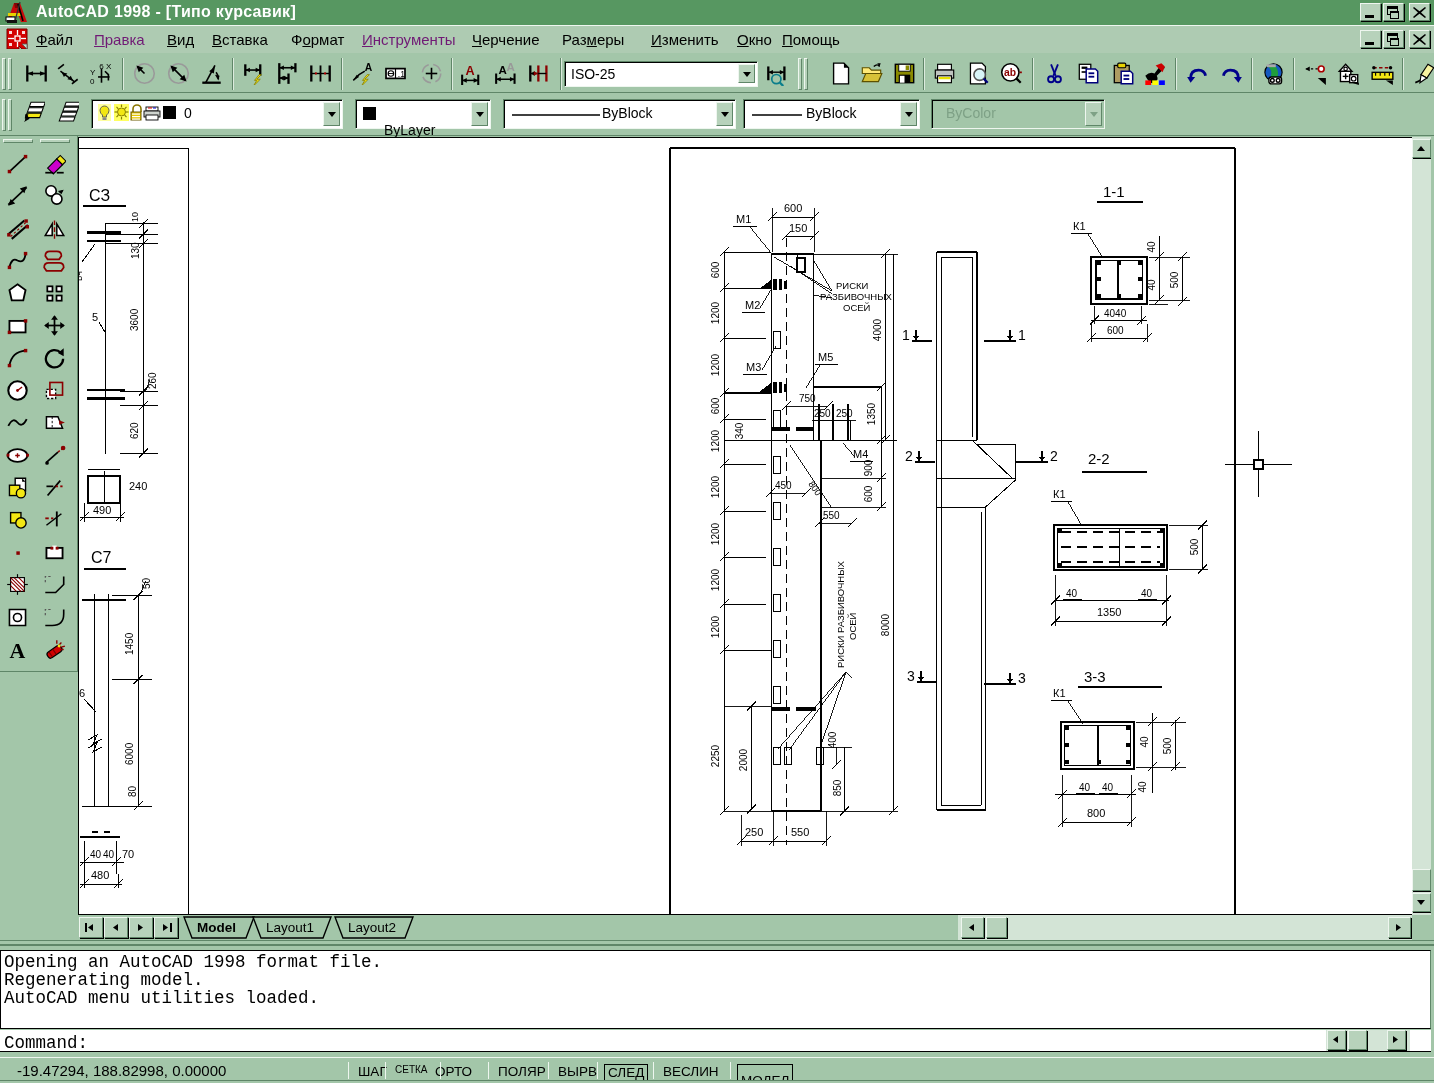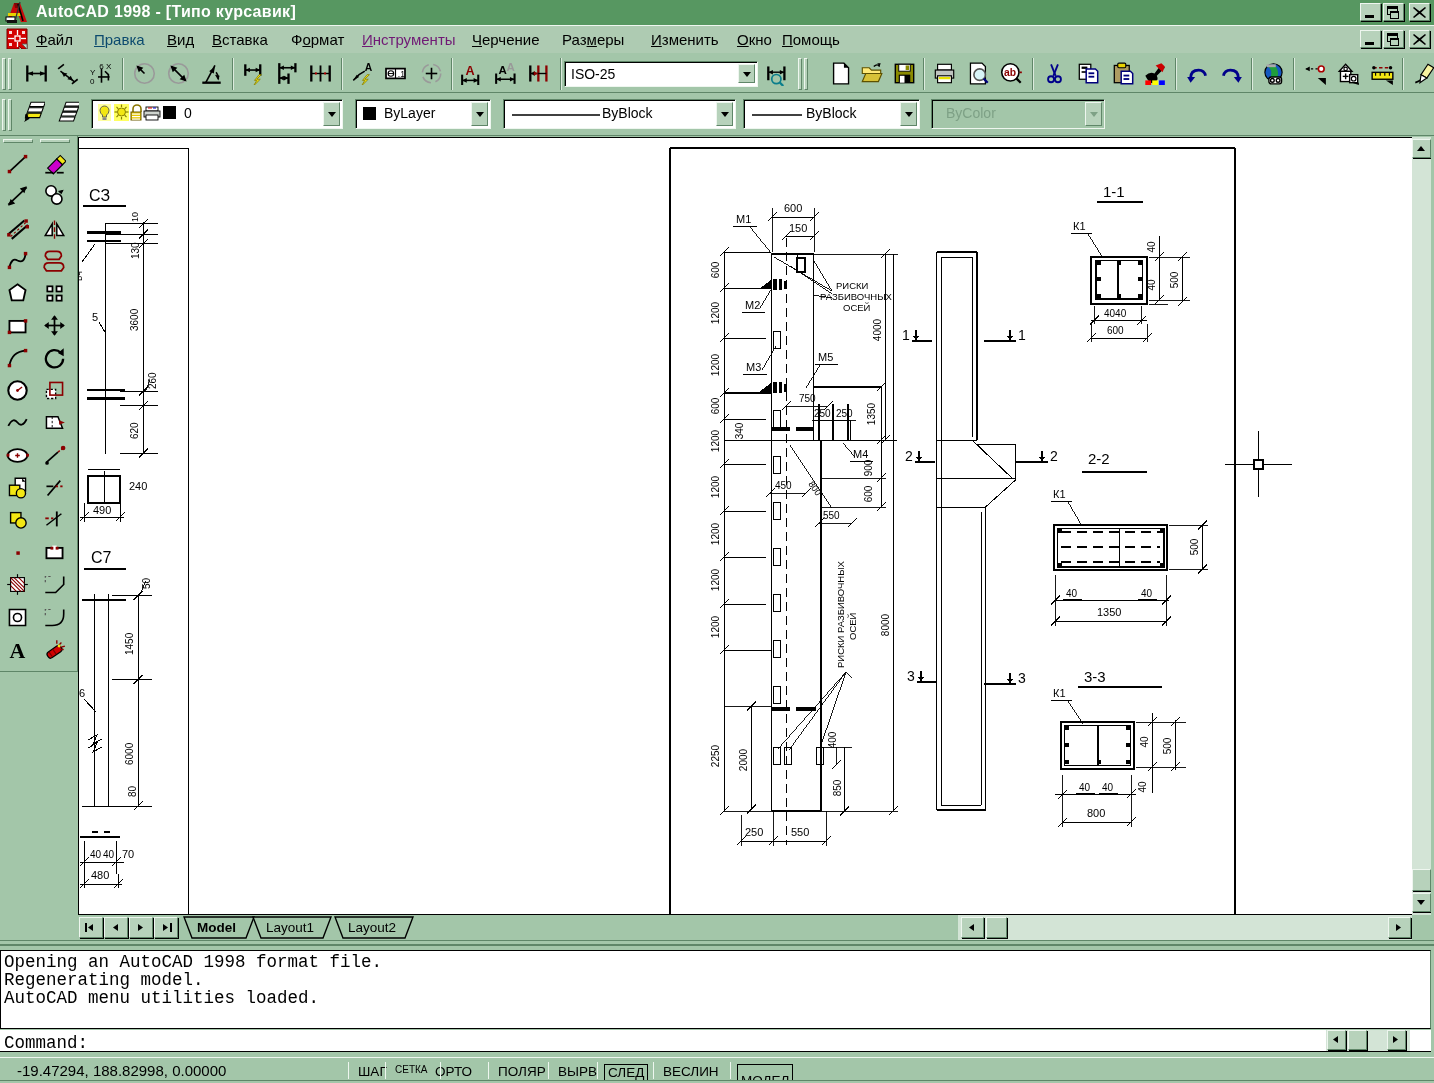--- a/index.html
+++ b/index.html
@@ -42,21 +42,21 @@
 <line x1="11.5" y1="2" x2="11.5" y2="7" stroke="#fff" stroke-width="1.3"></line>
 <line x1="11.5" y1="14" x2="11.5" y2="19" stroke="#fff" stroke-width="1.3"></line>
 <line x1="2" y1="10.5" x2="8" y2="10.5" stroke="#fff" stroke-width="1.3"></line>
 <line x1="15" y1="10.5" x2="20" y2="10.5" stroke="#fff" stroke-width="1.3"></line>
 <rect x="3" y="3" width="3" height="3" fill="#fff" opacity="0.85"></rect>
 <rect x="16" y="3" width="3" height="3" fill="#fff" opacity="0.85"></rect>
 <rect x="3" y="15" width="3" height="3" fill="#fff" opacity="0.85"></rect>
 <polygon points="16,16 21,16 21,21" fill="#c9dccc" stroke="#555" stroke-width="0.8"></polygon>
 </svg>
 <div class="abs" style="left:36px;top:31px;font-size:15px;color:#000;"><span style="text-decoration:underline;">Ф</span>айл</div>
-<div class="abs" style="left:94px;top:31px;font-size:15px;color:#0c4a6e;"><span style="text-decoration:underline;">П</span>равка</div>
+<div class="abs" style="left:94px;top:31px;font-size:15px;color:#701a75;"><span style="text-decoration:underline;">П</span>равка</div>
 <div class="abs" style="left:167px;top:31px;font-size:15px;color:#000;"><span style="text-decoration:underline;">В</span>ид</div>
 <div class="abs" style="left:212px;top:31px;font-size:15px;color:#000;"><span style="text-decoration:underline;">В</span>ставка</div>
 <div class="abs" style="left:291px;top:31px;font-size:15px;color:#000;">Ф<span style="text-decoration:underline;">о</span>рмат</div>
 <div class="abs" style="left:362px;top:31px;font-size:15px;color:#701a75;"><span style="text-decoration:underline;">И</span>нструменты</div>
 <div class="abs" style="left:472px;top:31px;font-size:15px;color:#000000;"><span style="text-decoration:underline;">Ч</span>ерчение</div>
 <div class="abs" style="left:562px;top:31px;font-size:15px;color:#000;">Раз<span style="text-decoration:underline;">м</span>еры</div>
 <div class="abs" style="left:651px;top:31px;font-size:15px;color:#000;"><span style="text-decoration:underline;">И</span>зменить</div>
 <div class="abs" style="left:737px;top:31px;font-size:15px;color:#000;"><span style="text-decoration:underline;">О</span>кно</div>
 <div class="abs" style="left:782px;top:31px;font-size:15px;color:#000;"><span style="text-decoration:underline;">П</span>омощь</div>
 <div class="btn3d" style="left:1360px;top:30px;width:21px;height:18px;">
@@ -384,21 +384,21 @@
     <div class="btn3d" style="right:2px;top:2px;width:17px;height:24px;box-shadow:none;">
       <svg class="abs" style="left:4px;top:9px" width="8" height="5" viewBox="0 0 8 5">
         <polygon points="0,0 8,0 4,5" fill="#000"></polygon>
       </svg>
     </div>
   </div>
 <div class="abs sunken" style="left:355px;top:99px;width:136px;height:30px;background:#fff;box-shadow:inset 1px 1px 0 #000;">
     <svg class="abs" style="left:7px;top:7px" width="14" height="14" viewBox="0 0 14 14">
       <rect x="0" y="0" width="13" height="13" fill="#000"></rect>
     </svg>
-    <div class="abs" style="left:28px;top:5px;font-size:14px;">ByLayer</div>
+    <div class="abs" style="left:28px;top:22px;font-size:14px;">ByLayer</div>
     <div class="btn3d" style="right:2px;top:2px;width:17px;height:24px;box-shadow:none;">
       <svg class="abs" style="left:4px;top:9px" width="8" height="5" viewBox="0 0 8 5">
         <polygon points="0,0 8,0 4,5" fill="#000"></polygon>
       </svg>
     </div>
   </div>
 <div class="abs sunken" style="left:503px;top:99px;width:233px;height:30px;background:#fff;box-shadow:inset 1px 1px 0 #000;">
     <svg class="abs" style="left:8px;top:14px" width="90" height="2" viewBox="0 0 90 2">
       <line x1="0" y1="1" x2="88" y2="1" stroke="#000" stroke-width="1.4"></line>
     </svg>

